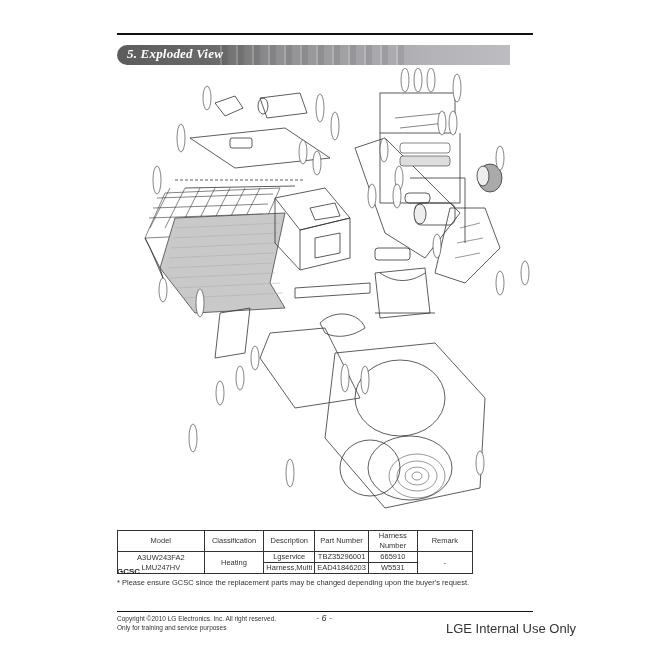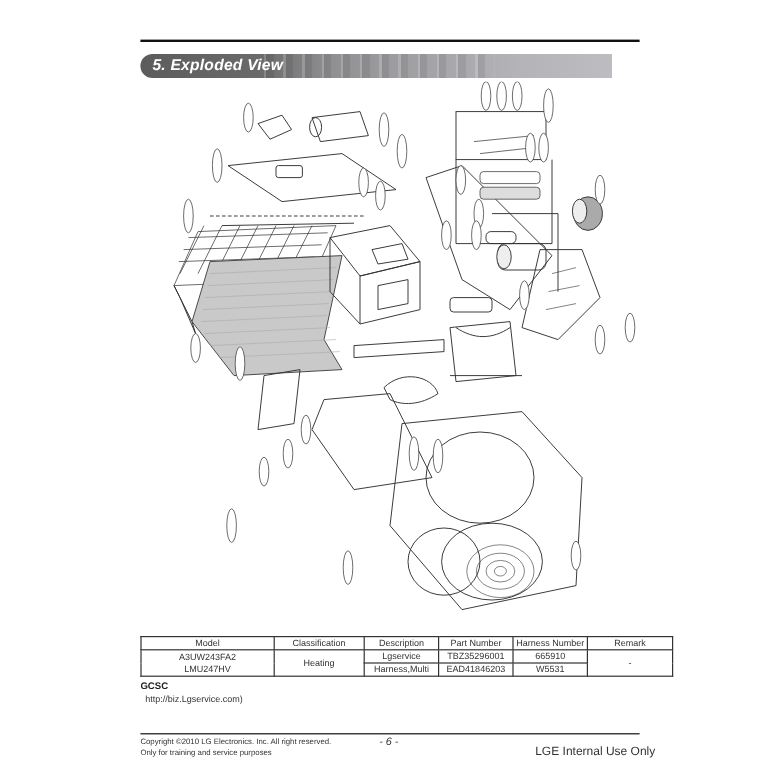--- a/index.html
+++ b/index.html
@@ -3,41 +3,41 @@
 <meta charset="utf-8">
 <style>
   * { box-sizing: border-box; margin: 0; padding: 0; }
   html, body { width: 650px; height: 650px; background: #ffffff; overflow: hidden; }
   body { position: relative; font-family: "Liberation Sans", sans-serif; color: #222; }
 
   .top-rule { position: absolute; left: 117px; top: 33px; width: 416px; height: 2px; background: #111; }
 
   .section-bar { position: absolute; left: 117px; top: 45px; width: 393px; height: 20px;
     border-radius: 10px 0 0 10px; overflow: hidden;
-    background: linear-gradient(90deg, #5c5c5c 0%, #6a6a6a 25%, #8f8f92 40%, #a3a3a7 60%, #b4b4b8 80%, #bdbdc1 100%); }
+    background: linear-gradient(90deg, #5c5c5c 0%, #6a6a6a 25%, #8f8f92 40%, #a3a3a7 60%, #b4b4b8 80%, #bdbdc1 100%); font-family: Liberation Serif, serif; }
   .section-bar .stripes { position: absolute; left: 95px; top: 0; width: 200px; height: 100%;
     background: repeating-linear-gradient(90deg, rgba(255,255,255,0.0) 0 8px, rgba(255,255,255,0.18) 8px 10px, rgba(0,0,0,0.08) 10px 16px); }
   .section-title { position: absolute; left: 10px; top: 1px; font-size: 13px; font-weight: bold; font-style: italic;
     color: #fff; white-space: nowrap; letter-spacing: 0.2px; }
 
   .diagram { position: absolute; left: 135px; top: 68px; width: 395px; height: 450px; }
   .diagram svg { width: 100%; height: 100%; }
 
-  table.parts { position: absolute; left: 117px; top: 530px; width: 444px; border-collapse: collapse; font-size: 7.5px; color: #333; }
+  table.parts { position: absolute; left: 117px; top: 530px; width: 356px; border-collapse: collapse; font-size: 7.5px; color: #333; }
   table.parts th, table.parts td { border: 1px solid #333; text-align: center; padding: 0 2px; height: 11px; font-weight: normal; line-height: 10px; }
 
   .note-title { position: absolute; left: 117px; top: 567px; font-size: 8px; font-weight: bold; color: #222; }
   .note-body { position: absolute; left: 117px; top: 578px; width: 420px; font-size: 7.5px; line-height: 10px; color: #333; }
   .note-body div { white-space: nowrap; }
   .indent { padding-left: 4px; }
 
   .bottom-rule { position: absolute; left: 117px; top: 611px; width: 416px; height: 1px; background: #111; }
   .footer-left { position: absolute; left: 117px; top: 614px; font-size: 6.5px; line-height: 9px; color: #333; }
   .page-num { position: absolute; left: 316px; top: 613px; font-size: 9px; color: #333; font-style: italic; }
-  .footer-right { position: absolute; left: 446px; top: 621px; font-size: 10px; color: #333; }
+  .footer-right { position: absolute; left: 446px; top: 621px; font-size: 13px; color: #333; }
 </style>
 </head>
 <body>
 
 <div class="top-rule"></div>
 
 <div class="section-bar">
   <div class="stripes"></div>
   <div class="section-title">5. Exploded View</div>
 </div>
@@ -195,21 +195,21 @@
   <tr>
     <td>Harness,Multi</td>
     <td>EAD41846203</td>
     <td>W5531</td>
   </tr>
 </tbody>
   </table>
 
 <div class="note-title">GCSC</div>
 <div class="note-body">
-  <div class="indent">http://biz.Lgservice.com)</div>
+  <div>* Please ensure GCSC since the replacement parts may be changed depending upon the buyer's request.</div>
 </div>
 
 <div class="bottom-rule"></div>
 <div class="footer-left">
   <div>Copyright ©2010 LG Electronics. Inc. All right reserved.</div>
   <div>Only for training and service purposes</div>
 </div>
 <div class="page-num">- 6 -</div>
 <div class="footer-right">LGE Internal Use Only</div>
 

